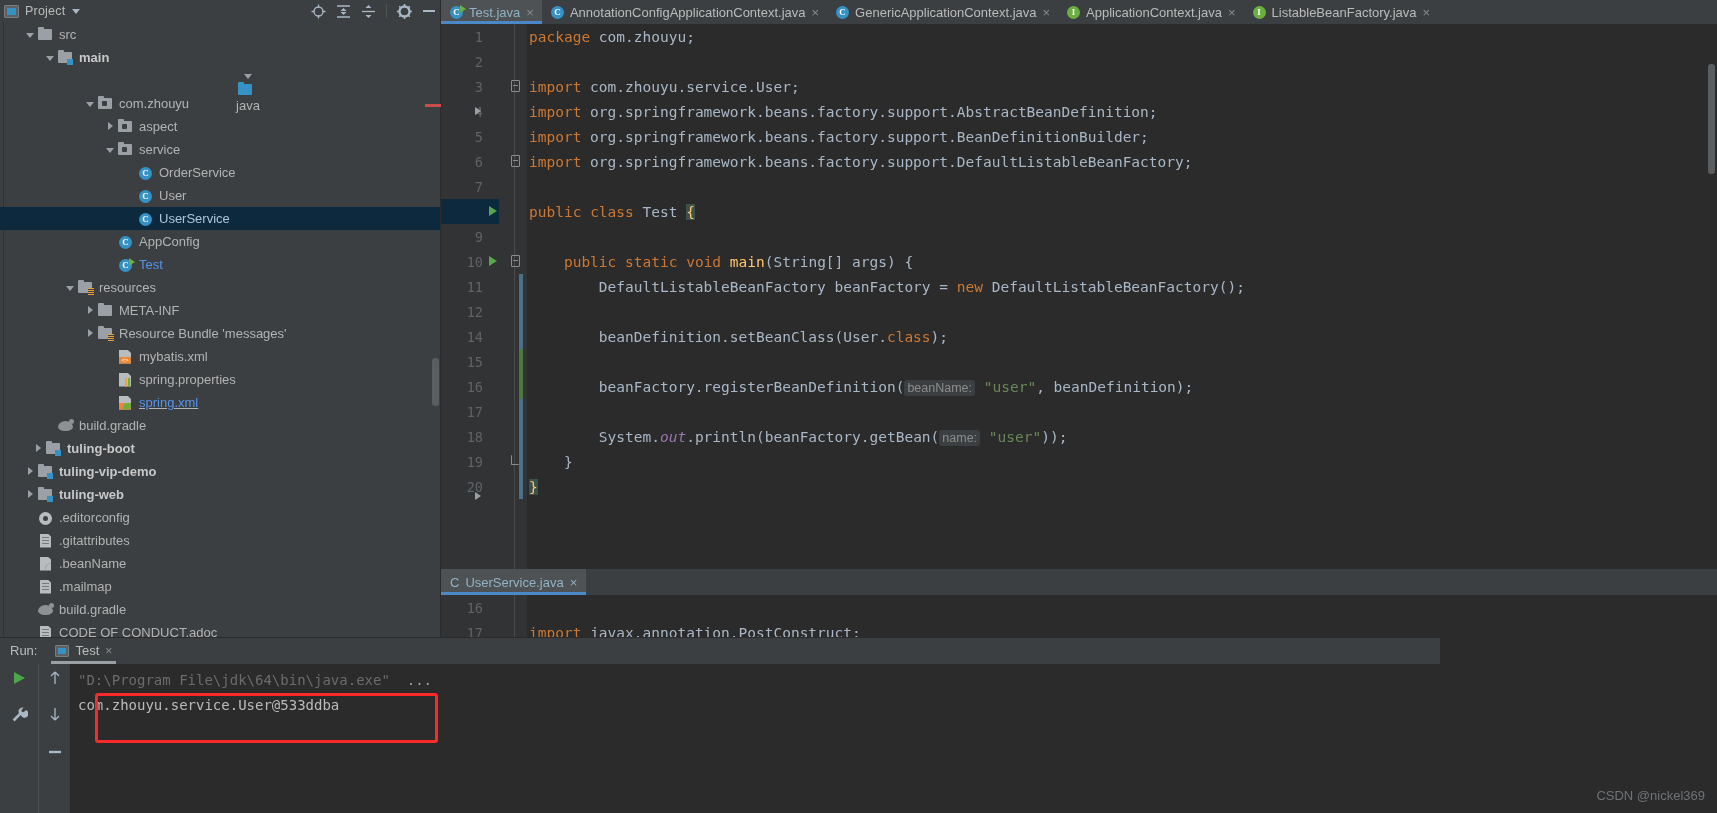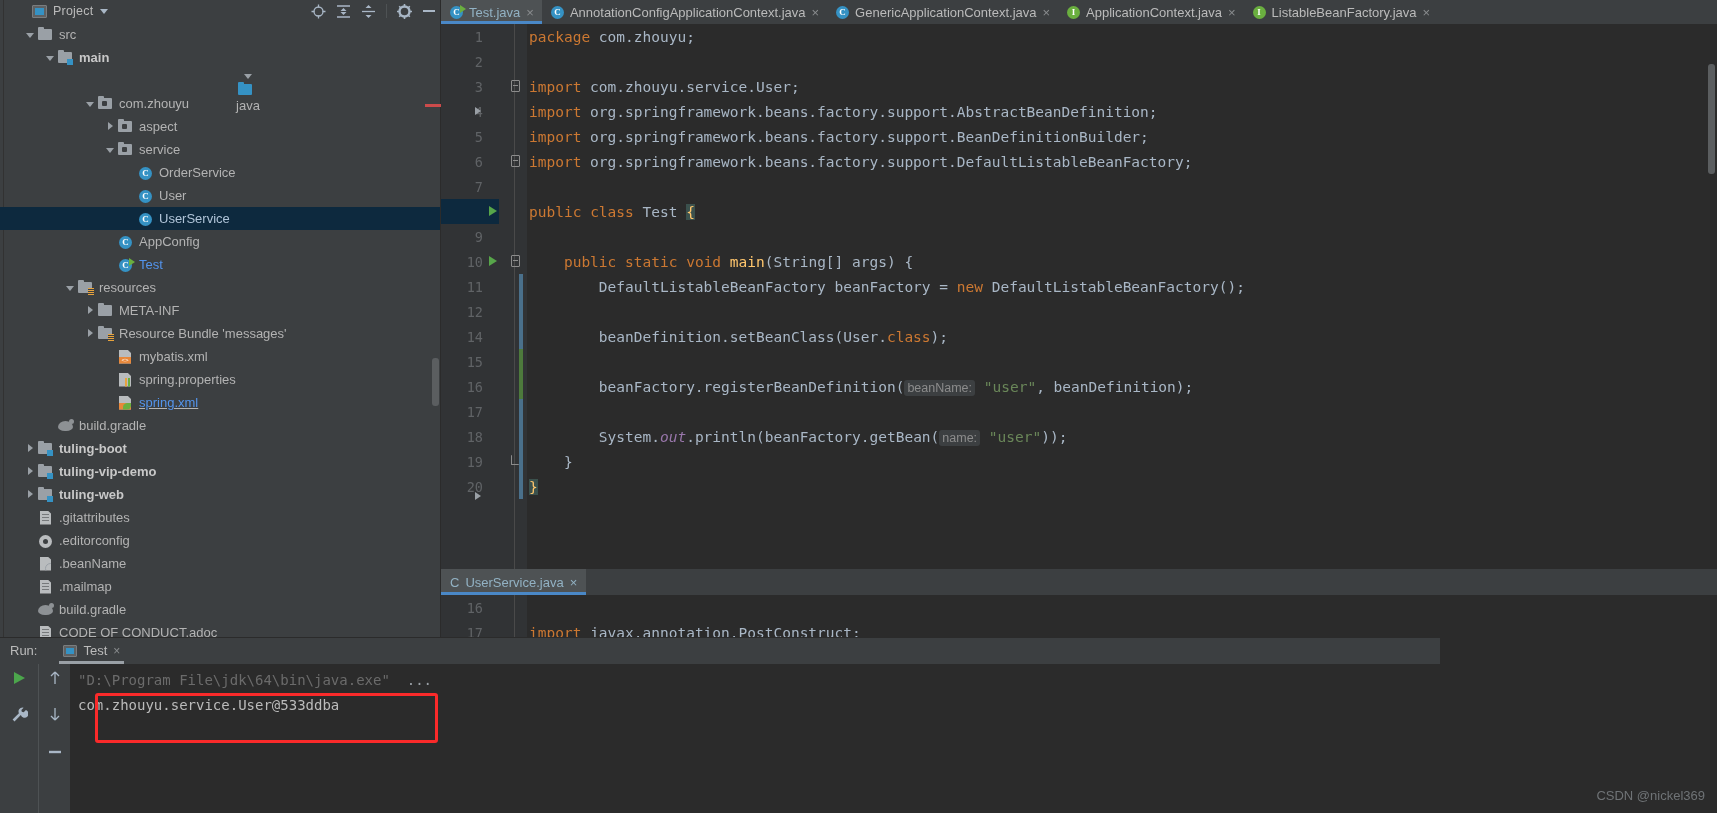--- a/index.html
+++ b/index.html
@@ -11,21 +11,21 @@
   }
   .app { position: relative; width: 1717px; height: 813px; }
 
   
   .sidebar {
     position: absolute; left: 0; top: 0; width: 441px; height: 637px;
     background: #3c3f41; border-right: 1px solid #2b2b2b;
   }
   .sb-header {
     height: 22px; display: flex; align-items: center;
-    padding: 0 4px; background: #3c3f41; position: relative; margin-left: 28px;
+    padding: 0 4px; background: #3c3f41; position: relative;
   }
   .sb-title {
     font-size: 12.5px; color: #bbbbbb; margin-left: 6px; letter-spacing: .2px;
   }
   .proj-icon {
     width: 15px; height: 13px; background: #5e6163;
     border: 1px solid #7a7d7f; border-radius: 1px;
     display: inline-flex; align-items: center; justify-content: center;
   }
   .proj-icon i { display:block; width:9px; height:7px; background:#3592c4; }
@@ -215,21 +215,21 @@
     display: flex; align-items: center; gap: 6px; padding: 0 9px;
     font-size: 13px; color: #92b2c4; background: #4e5254; position: relative;
   }
   .split-tab::after { content:""; position:absolute; left:0; right:0; bottom:0; height:3px; background:#4a88c7; }
   .split-code { position: relative; background: #2b2b2b; }
 
   .ed-scroll-v { position:absolute; right:2px; top:40px; width:7px; height:110px; background:#5b5e60; border-radius:3px; }
 
   
   .runpanel { position: absolute; left: 0; top: 637px; width: 1440px; bottom: 0; background: #3c3f41; }
-  .run-header { height: 26px; display: flex; align-items: center; gap: 8px; border-top: 1px solid #2b2b2b; }
+  .run-header { height: 26px; display: flex; align-items: center; gap: 0; border-top: 1px solid #2b2b2b; }
   .run-label { font-size: 13px; color: #bbbbbb; padding: 0 10px 0 10px; }
   .run-tab {
     display: flex; align-items: center; gap: 6px; padding: 0 8px; height: 26px; position: relative;
     font-size: 13px; color: #bbbbbb;
   }
   .run-tab::after { content:""; position:absolute; left:4px; right:4px; bottom:0; height:3px; background:#9aa0a6; }
   .run-tab-ico { width:14px; height:12px; border:1px solid #7a7d7f; background:#5e6163; border-radius:1px;
      display:flex; align-items:center; justify-content:center; }
   .run-tab-ico i { width:8px; height:6px; background:#3592c4; display:block; }
   .run-close { color:#8a8d8f; font-size:12px; }
@@ -435,21 +435,21 @@
           </span>
           <span class="lbl blue">spring.xml</span>
         </div>
         <div class="node" style="padding-left: 44px;">
           <span class="arrow"></span>
           <span class="ico">
             <span class="gradle-ico"></span>
           </span>
           <span class="lbl">build.gradle</span>
         </div>
-        <div class="node" style="padding-left: 24px; align-items: center;">
+        <div class="node" style="padding-left: 32px; align-items: center;">
           <span class="arrow closed"></span>
           <span class="ico">
             <span class="f-mod"></span>
           </span>
           <span class="lbl bold">tuling-boot</span>
         </div>
         <div class="node" style="padding-left: 24px;">
           <span class="arrow closed"></span>
           <span class="ico">
             <span class="f-mod"></span>
@@ -459,30 +459,30 @@
         <div class="node" style="padding-left: 24px;">
           <span class="arrow closed"></span>
           <span class="ico">
             <span class="f-mod"></span>
           </span>
           <span class="lbl bold">tuling-web</span>
         </div>
         <div class="node" style="padding-left: 24px;">
           <span class="arrow"></span>
           <span class="ico">
+            <span class="gear-ico"></span>
+          </span>
+          <span class="lbl">.editorconfig</span>
+        </div>
+        <div class="node" style="padding-left: 24px;">
+          <span class="arrow"></span>
+          <span class="ico">
             <span class="doc-ico"></span>
           </span>
           <span class="lbl">.gitattributes</span>
-        </div>
-        <div class="node" style="padding-left: 24px;">
-          <span class="arrow"></span>
-          <span class="ico">
-            <span class="gear-ico"></span>
-          </span>
-          <span class="lbl">.editorconfig</span>
         </div>
         <div class="node" style="padding-left: 24px;">
           <span class="arrow"></span>
           <span class="ico">
             <span class="gitign-ico"></span>
           </span>
           <span class="lbl">.beanName</span>
         </div>
         <div class="node" style="padding-left: 24px;">
           <span class="arrow"></span>

